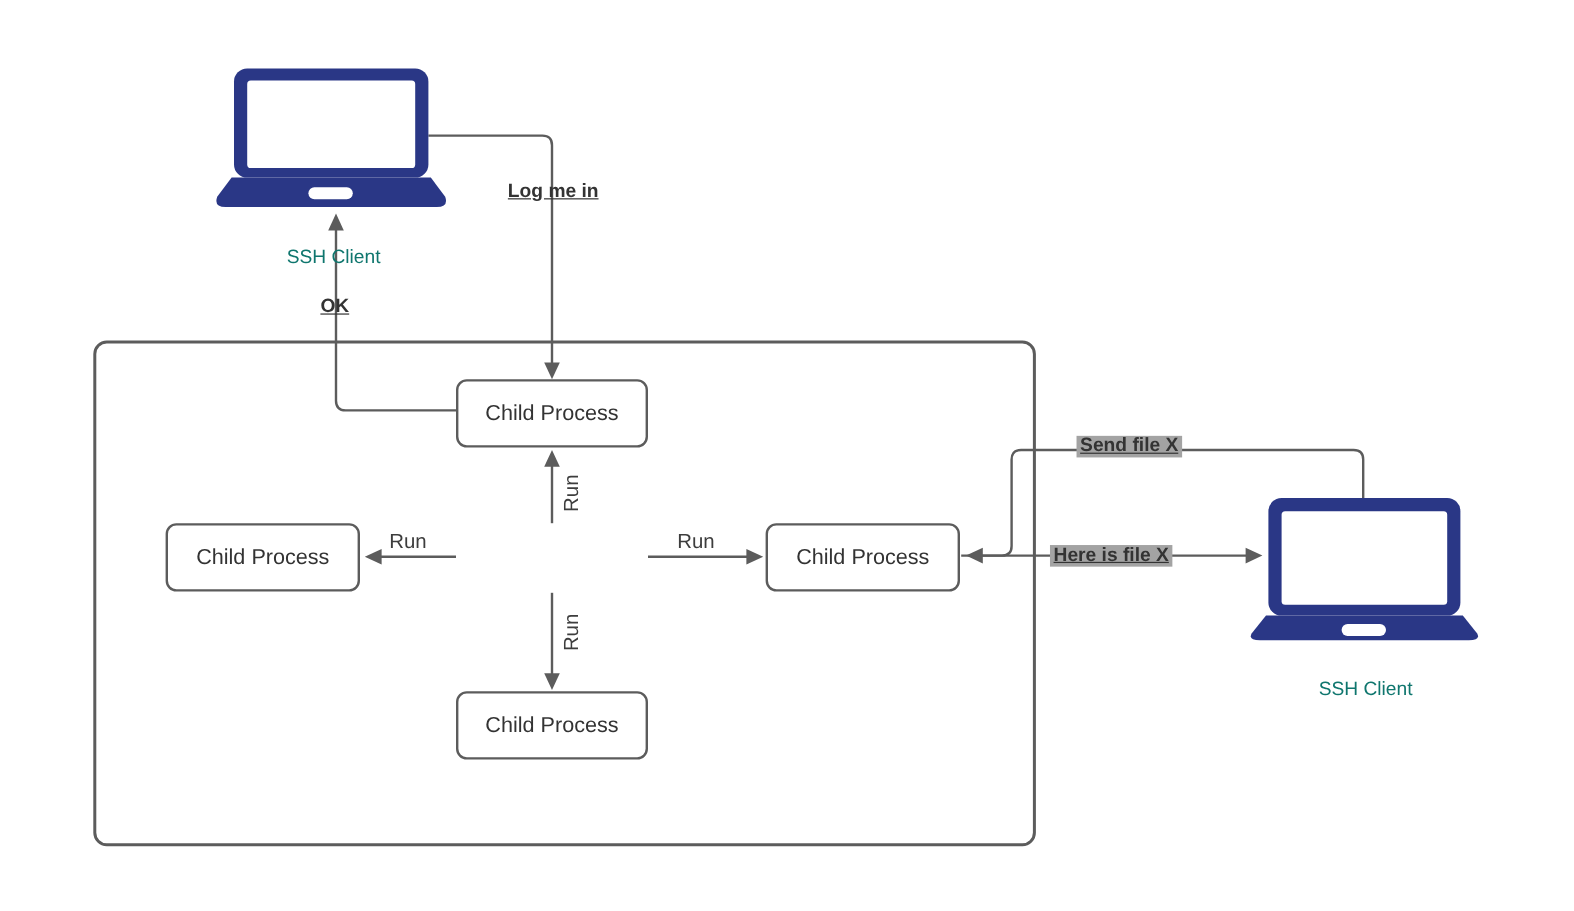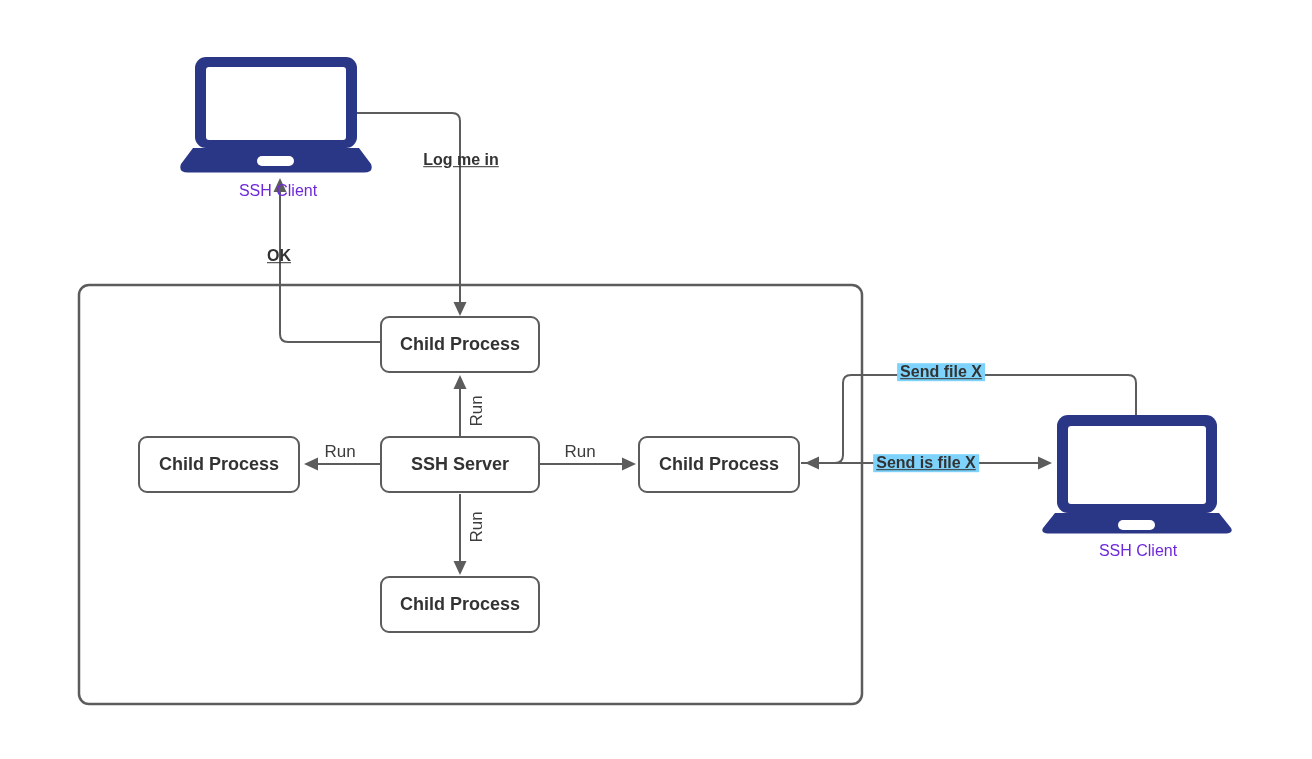--- a/index.html
+++ b/index.html
@@ -15,51 +15,52 @@
   .node {
     position: absolute;
     box-sizing: border-box;
     border: 2.5px solid #5c5c5c;
     border-radius: 9px;
     background: #ffffff;
     display: flex;
     align-items: center;
     justify-content: center;
     font-size: 18px;
-    font-weight: bold;
+    font-weight: normal;
     color: #333333;
     white-space: nowrap;
   }
   .edge-label {
     position: absolute;
     transform: translate(-50%, -50%);
     font-size: 16px;
     font-weight: bold;
     color: #333333;
     white-space: nowrap;
     line-height: 1.1;
     text-decoration: underline;
   }
-  .edge-label.bg { background: #7dd3fc; padding: 0 3px; }
+  .edge-label.bg { background: #a3a3a3; padding: 0 3px; }
   .run-label {
     position: absolute;
     transform: translate(-50%, -50%);
     font-size: 17px;
     font-weight: normal;
     color: #3d3d3d;
     white-space: nowrap;
   }
   .run-label.vert { transform: translate(-50%, -50%) rotate(-90deg); }
   .client-label {
     position: absolute;
     transform: translate(-50%, -50%);
     font-size: 16px;
     font-weight: normal;
-    color: #6d28d9;
+    color: #0f766e;
     white-space: nowrap;
+    margin-top: 24px;
   }
 </style>
 </head>
 <body>
 
 <div id="canvas">
 
   <svg id="wires" width="1312" height="759" viewBox="0 0 1312 759">
 
     <rect x="79" y="285" width="783" height="419" rx="10" fill="none" stroke="#5c5c5c" stroke-width="2.5"></rect>
@@ -104,23 +105,20 @@
   </svg>
 
   <div class="node" style="left:380px; top:316px; width:160px; height:57px;">
     <span>Child Process</span>
   </div>
 
   <div class="node" style="left:138px; top:436px; width:162px; height:57px;">
     <span>Child Process</span>
   </div>
 
-  <div class="node" style="left:380px; top:436px; width:160px; height:57px;">
-    <span>SSH Server</span>
-  </div>
 
   <div class="node" style="left:638px; top:436px; width:162px; height:57px;">
     <span>Child Process</span>
   </div>
 
   <div class="node" style="left:380px; top:576px; width:160px; height:57px;">
     <span>Child Process</span>
   </div>
 
   <div class="edge-label" style="left:461px; top:160px;">Log me in</div>
@@ -130,19 +128,19 @@
   <div class="run-label vert" style="left:477px; top:411px;">Run</div>
 
   <div class="run-label vert" style="left:477px; top:527px;">Run</div>
 
   <div class="run-label" style="left:340px; top:452px;">Run</div>
 
   <div class="run-label" style="left:580px; top:452px;">Run</div>
 
   <div class="edge-label bg" style="left:941px; top:372px;">Send file X</div>
 
-  <div class="edge-label bg" style="left:926px; top:463px;">Send is file X</div>
+  <div class="edge-label bg" style="left:926px; top:463px;">Here is file X</div>
 
   <div class="client-label" style="left:278px; top:191px;">SSH Client</div>
 
   <div class="client-label" style="left:1138px; top:551px;">SSH Client</div>
 
 </div>
 
 </body></html>

